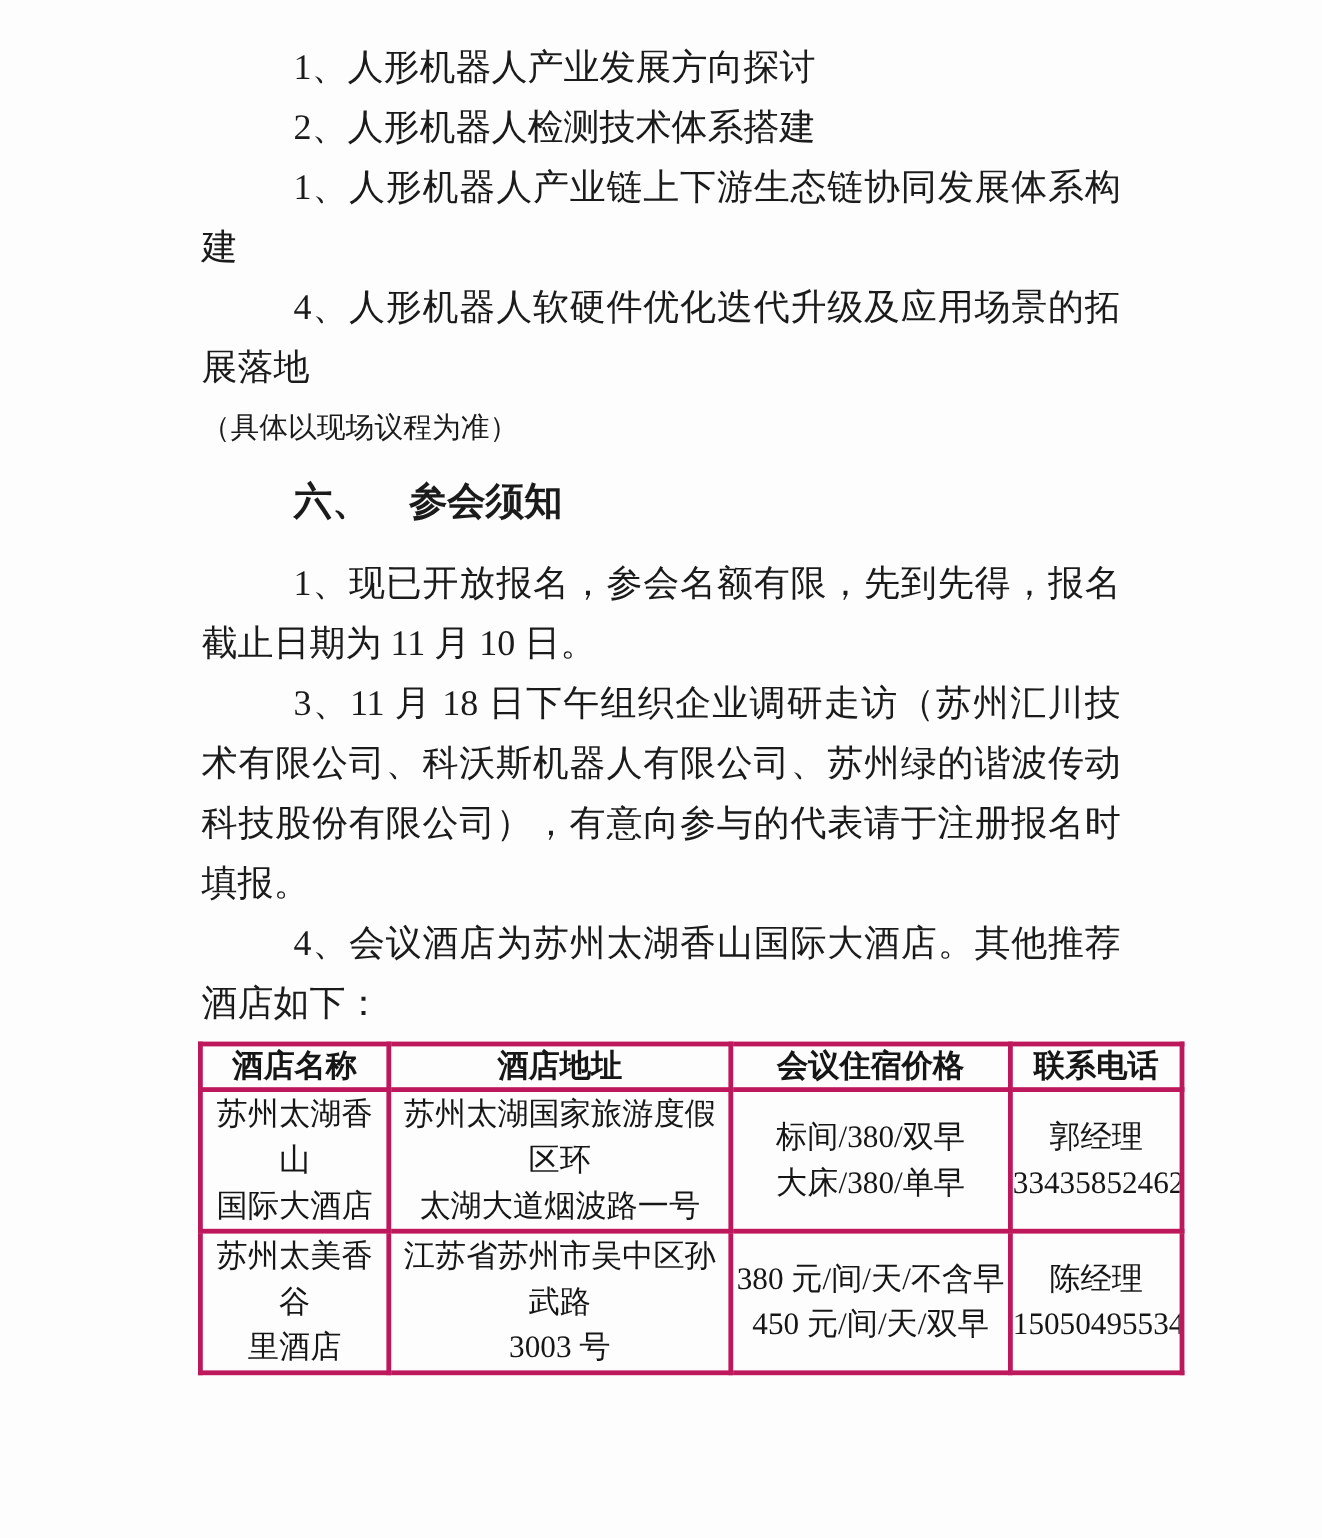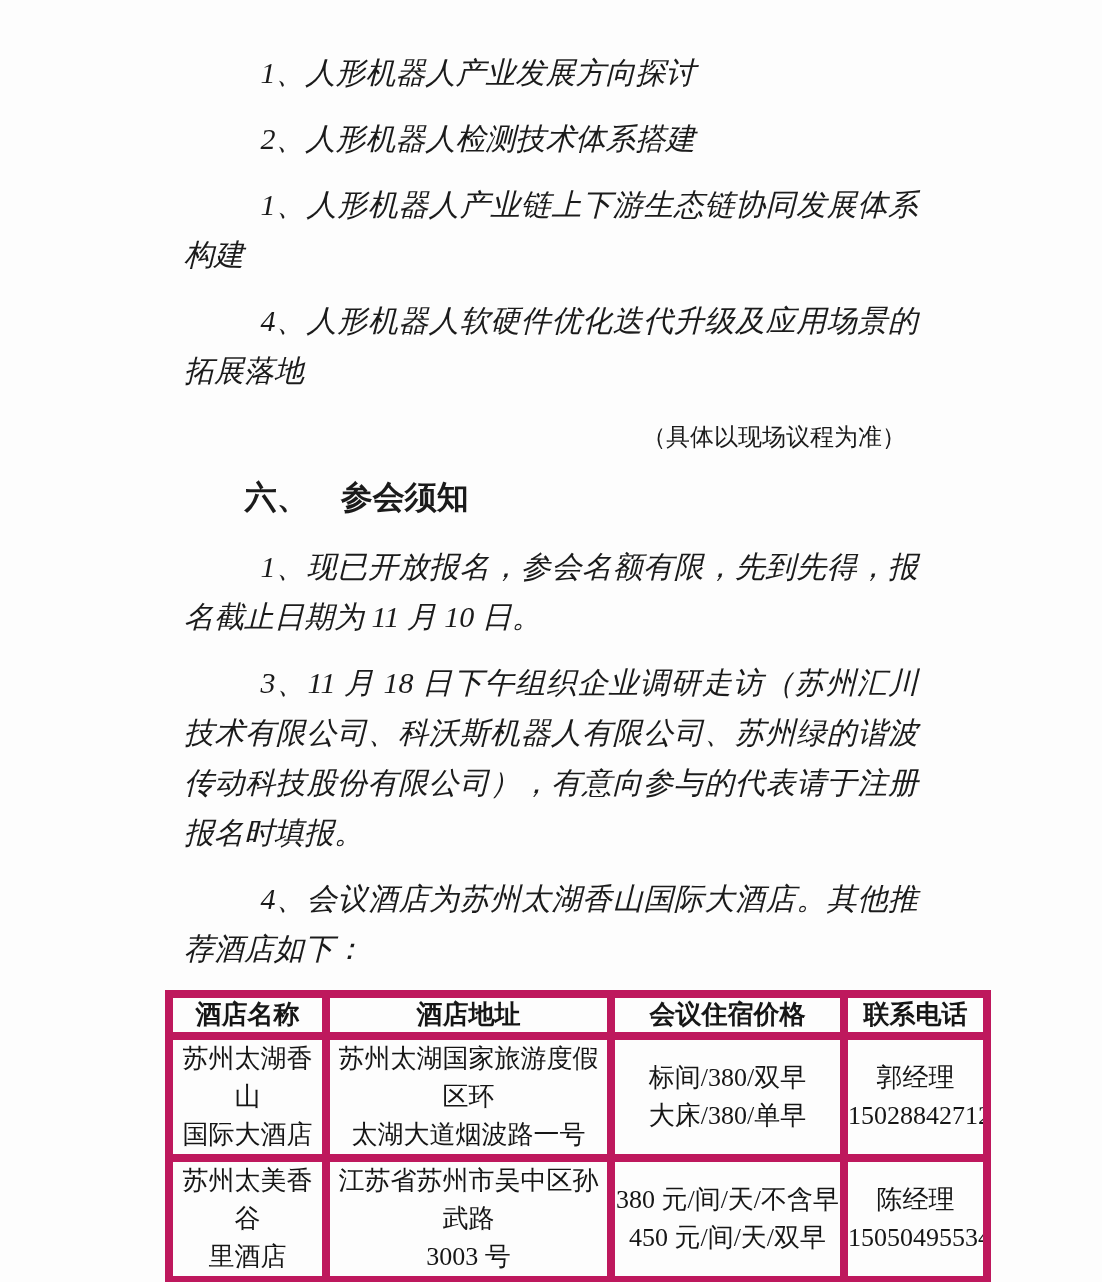--- a/index.html
+++ b/index.html
@@ -20,50 +20,48 @@
     padding-top: 32px;
   }
   .textblock {
     margin: 0 168px;
     width: 766px;
     font-size: 30px;
     line-height: 50px;
     text-align: justify;
   }
   p.agenda-item, p.notice {
-    margin: 16px;
+    margin: 0;
     text-indent: 2.55em;
-    font-style: italic;
   }
   p.agenda-note {
     margin: 0;
     font-size: 24px;
     line-height: 50px;
-    text-align: right;
     padding-right: 28px;
   }
   h2.section-heading {
     margin: 10px 168px 20px 168px;
     width: 766px;
     font-size: 32px;
     line-height: 50px;
     font-weight: bold;
     text-indent: 2.4em;
   }
   table.hotel-table {
     margin: 6px 0 0 165px;
     width: 818px;
     border-collapse: collapse;
     table-layout: fixed;
     font-size: 26px;
     color: #161616;
   }
   table.hotel-table th,
   table.hotel-table td {
-    border: 8px solid #be185d;
+    border: 4px solid #be185d;
     text-align: center;
     vertical-align: middle;
     padding: 0;
     overflow: hidden;
   }
   table.hotel-table th {
     height: 34px;
     font-size: 26px;
     font-weight: bold;
     line-height: 30px;
@@ -119,21 +117,21 @@
     </thead>
     <tbody>
       <tr>
         <td>苏州太湖香山
 国际大酒店</td>
         <td>苏州太湖国家旅游度假区环
 太湖大道烟波路一号</td>
         <td>标间/380/双早
 大床/380/单早</td>
         <td>郭经理
-15028842712</td>
+33435852462</td>
       </tr>
       <tr>
         <td>苏州太美香谷
 里酒店</td>
         <td>江苏省苏州市吴中区孙武路
 3003 号</td>
         <td>380 元/间/天/不含早
 450 元/间/天/双早</td>
         <td>陈经理
 15050495534</td>

